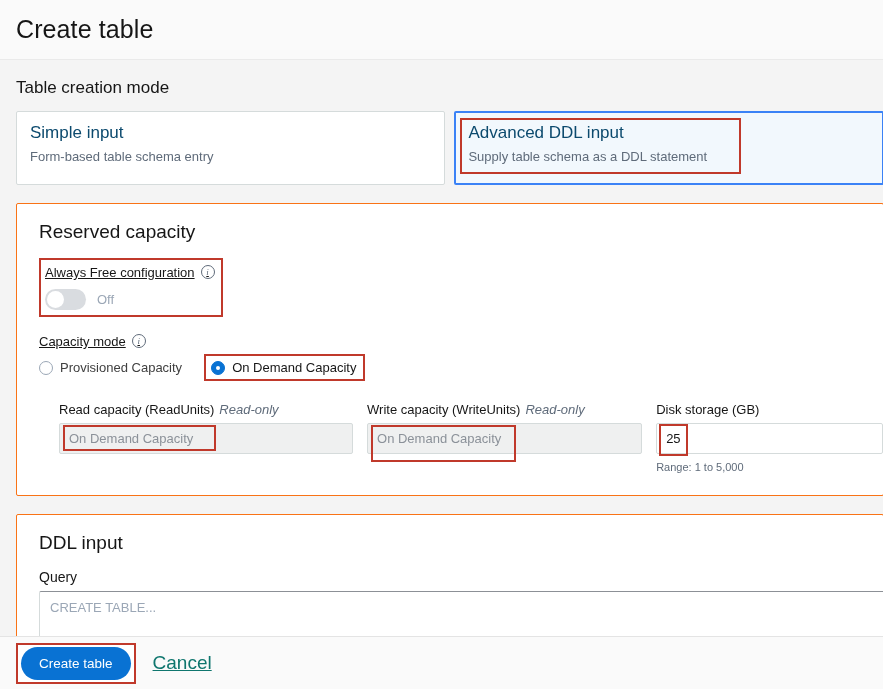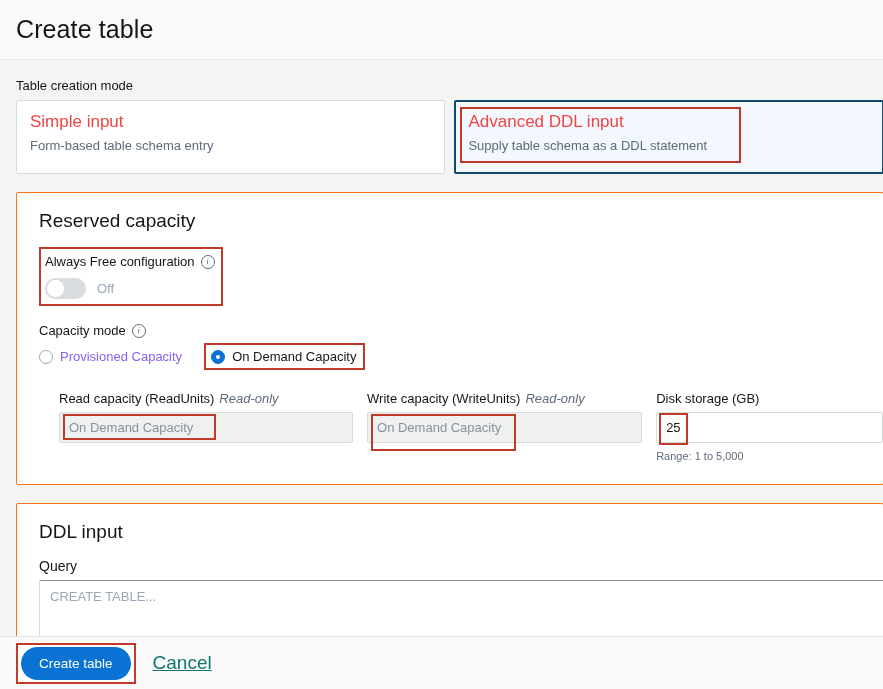--- a/index.html
+++ b/index.html
@@ -38,47 +38,47 @@
   .page-body {
     padding: 0 0 0 0;
     background: #f4f4f4;
   }
 
   
   .mode-section {
     padding: 18px 0 0 16px;
   }
   .mode-label {
-    font-size: 13px;
-    color: #161616;
-    margin-bottom: 7px;
+    font-size: 17px;
+    color: #161616;
+    margin-bottom: 13px;
   }
   .mode-cards {
     display: flex;
     gap: 9px;
     margin-right: -1px;
   }
   .mode-card {
     box-sizing: border-box;
     width: 485px;
     min-height: 74px;
     background: #ffffff;
     border: 1px solid #d5dbdb;
     border-radius: 2px;
     padding: 11px 0 12px 13px;
     position: relative;
   }
   .mode-card.selected {
     background: #f2f8fd;
-    border: 2px solid #0c4a6e;
+    border: 2px solid #3b82f6;
     padding: 10px 0 11px 12px;
   }
   .mode-card-title {
     font-size: 17px;
-    color: #ef4444;
+    color: #0c4a6e;
     font-weight: 400;
     margin-bottom: 6px;
     line-height: 20px;
   }
   .mode-card-desc {
     font-size: 13px;
     color: #5f6b7a;
     line-height: 16px;
   }
   
@@ -112,22 +112,23 @@
   }
 
   
   .rc-body {
     padding: 14px 0 22px 22px;
   }
   .field-row-label {
     font-size: 13px;
     color: #161616;
     display: flex;
-    align-items: center;
+    align-items: flex-start;
     gap: 6px;
+    text-decoration: underline;
   }
   .info-icon {
     display: inline-flex;
     width: 14px;
     height: 14px;
     border: 1px solid #5f6b7a;
     border-radius: 50%;
     align-items: center;
     justify-content: center;
     font-size: 9px;
@@ -214,21 +215,21 @@
   }
   .radio.checked::after {
     content: "";
     position: absolute;
     left: 4px; top: 4px;
     width: 4px; height: 4px;
     border-radius: 50%;
     background: #ffffff;
   }
   .radio-label-ondemand { color: #161616; }
-  .radio-label-prov { color: #8b5cf6; }
+  .radio-label-prov { color: #404040; }
 
   .ondemand-wrap {
     position: relative;
     padding: 6px 9px 6px 7px;
   }
   .anno-ondemand { left: 0; top: 0; right: 0; bottom: 0; }
 
   
   .capacity-fields {
     display: flex;

